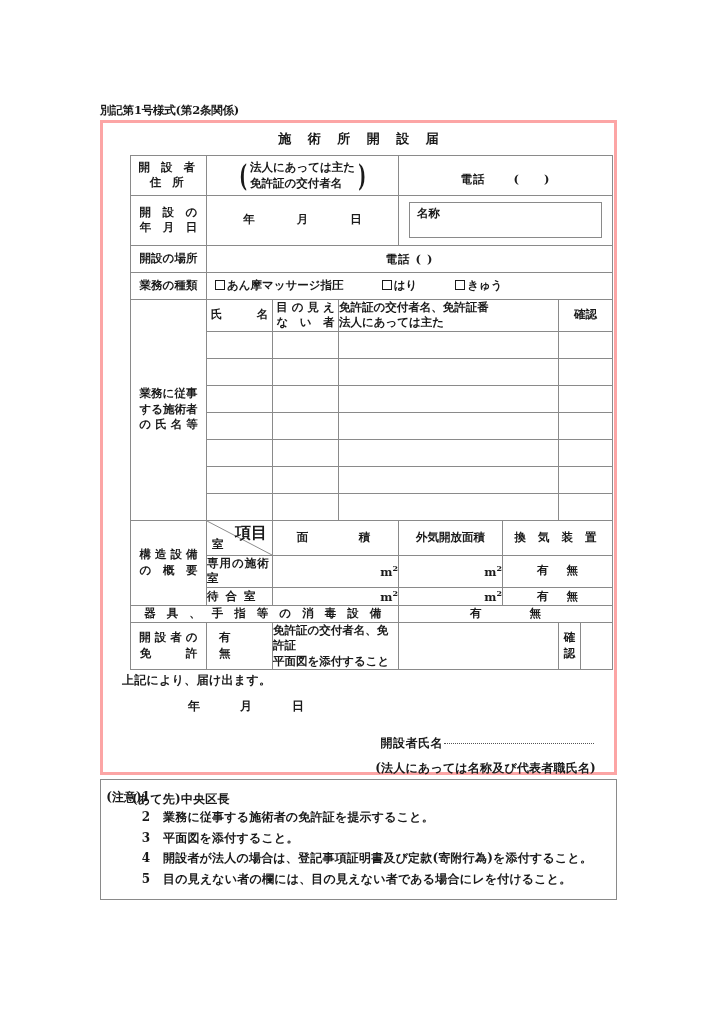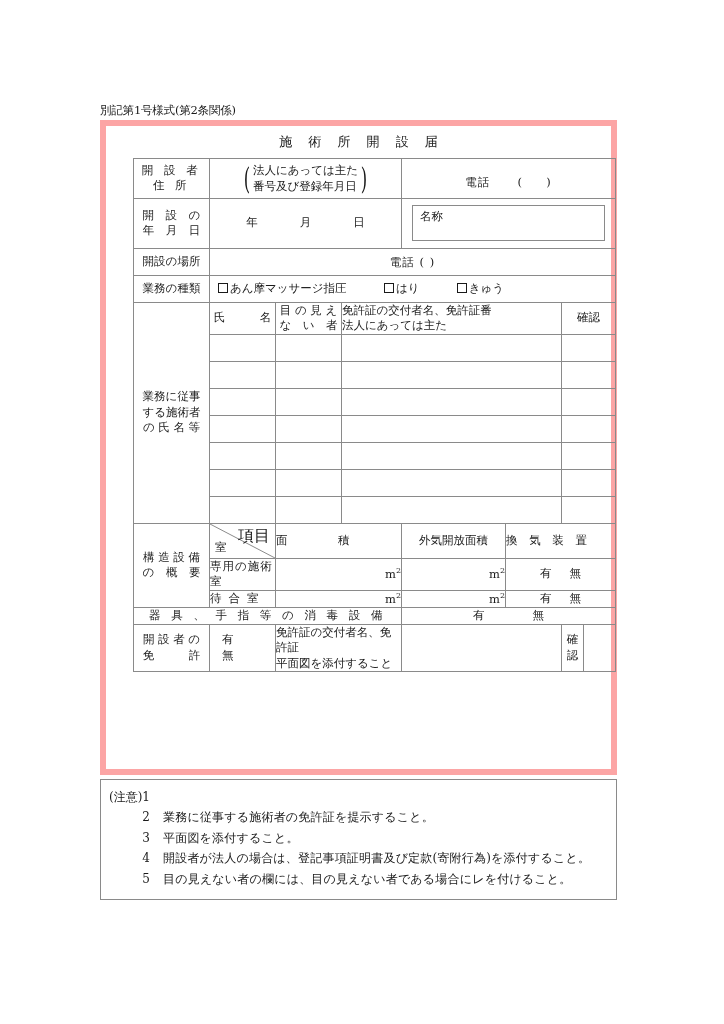--- a/index.html
+++ b/index.html
@@ -14,40 +14,41 @@
     color: #1a1a1a;
     position: relative;
     overflow: hidden;
   }
 
   .page {
     position: absolute;
     left: 0; top: 0;
     width: 716px;
     height: 1024px;
+    font-weight: bold;
   }
 
   
   .form-number {
     position: absolute;
     left: 100px;
     top: 103px;
     font-size: 11.5px;
     letter-spacing: -0.2px;
     white-space: nowrap;
   }
 
   
   .outer-frame {
     position: absolute;
     left: 100px;
     top: 120px;
     width: 517px;
     height: 655px;
-    border: 6px solid #fca5a5;
+    border: 3px solid #fca5a5;
     box-sizing: border-box;
   }
 
   .doc-title {
     text-align: center;
     font-size: 13px;
     letter-spacing: 6px;
     padding: 7px 0 6px 6px;
   }
 
@@ -145,20 +146,21 @@
     width: 8px; height: 8px;
     border: 1px solid #1a1a1a;
     margin-right: 2px;
     vertical-align: -1px;
   }
   .chk-gap { display: inline-block; width: 26px; }
 
   
   .th-c { text-align: center; padding: 4px 4px; }
   .th-spread {
+    text-align: center;
     letter-spacing: 4px;
     padding-left: 8px;
   }
   .th-left { text-align: left; padding: 4px 5px; line-height: 1.4; }
 
   .row-empty td { height: 26px; }
 
   
   .diag-cell {
     position: relative;
@@ -319,21 +321,21 @@
       </colgroup>
       <tbody>
 
         <tr>
           <td class="lbl lbl-spread">開 設 者 住 所</td>
           <td colspan="3">
             <div class="brace-note">
               <span class="brace">(</span>
               <span class="brace-txt">
                 <span>法人にあっては主た</span><br>
-                <span>番号及び登録年月日</span>
+                <span>免許証の交付者名</span>
               </span>
               <span class="brace">)</span>
             </div>
           </td>
           <td colspan="4">
             <div class="tel-line">
               <span>電話</span>
               <span class="sp"></span>
               <span>(</span>
               <span class="sp2"></span>
@@ -514,20 +516,31 @@
           <td class="confirm-v">
             <div>確</div>
             <div>認</div>
           </td>
           <td></td>
         </tr>
 
       </tbody>
     </table>
 
+    <div class="closing">
+      <div class="closing-line">上記により、届け出ます。</div>
+      <div class="closing-date">
+        <span>年</span><span class="g"></span><span>月</span><span class="g"></span><span>日</span>
+      </div>
+      <div class="sig-row">
+        <span class="sig-name">開設者氏名</span><span class="sig-line"></span>
+      </div>
+      <div class="sig-sub">(法人にあっては名称及び代表者職氏名)</div>
+      <div class="addressee">(あて先)中央区長</div>
+    </div>
 
   </div>
 
   <div class="notes-box">
     <div class="note-item">
       <span class="note-marker">(注意)1</span>
     </div>
     <div class="note-item">
       <span class="note-marker">2</span>
       <span class="note-text">業務に従事する施術者の免許証を提示すること。</span>

